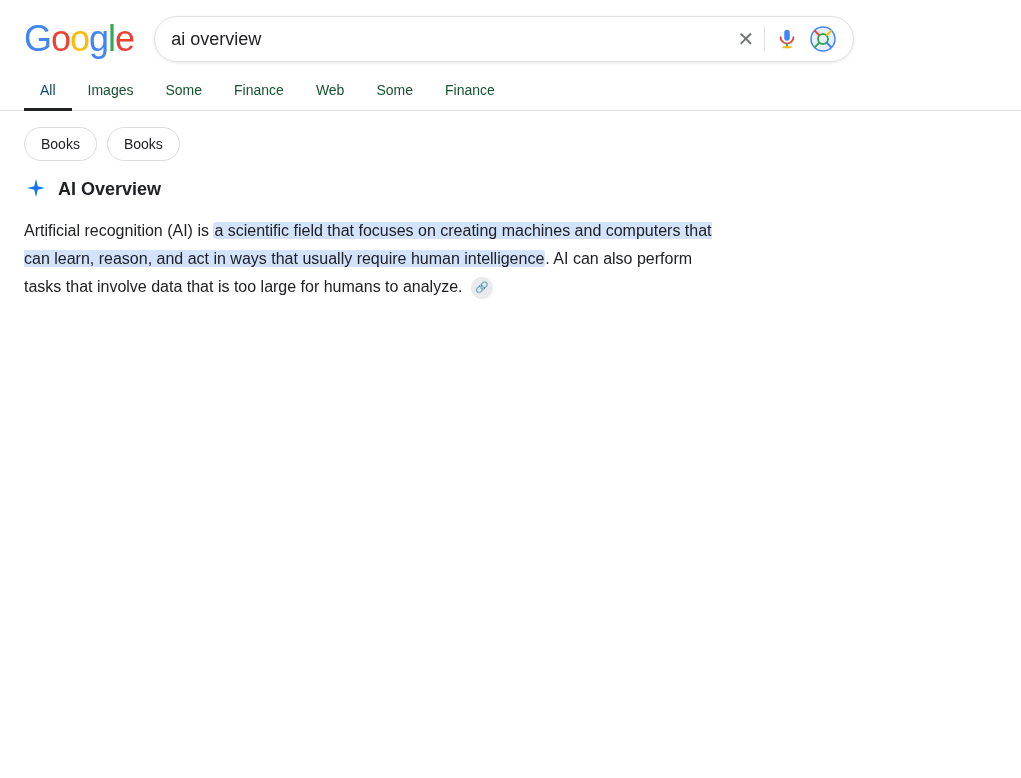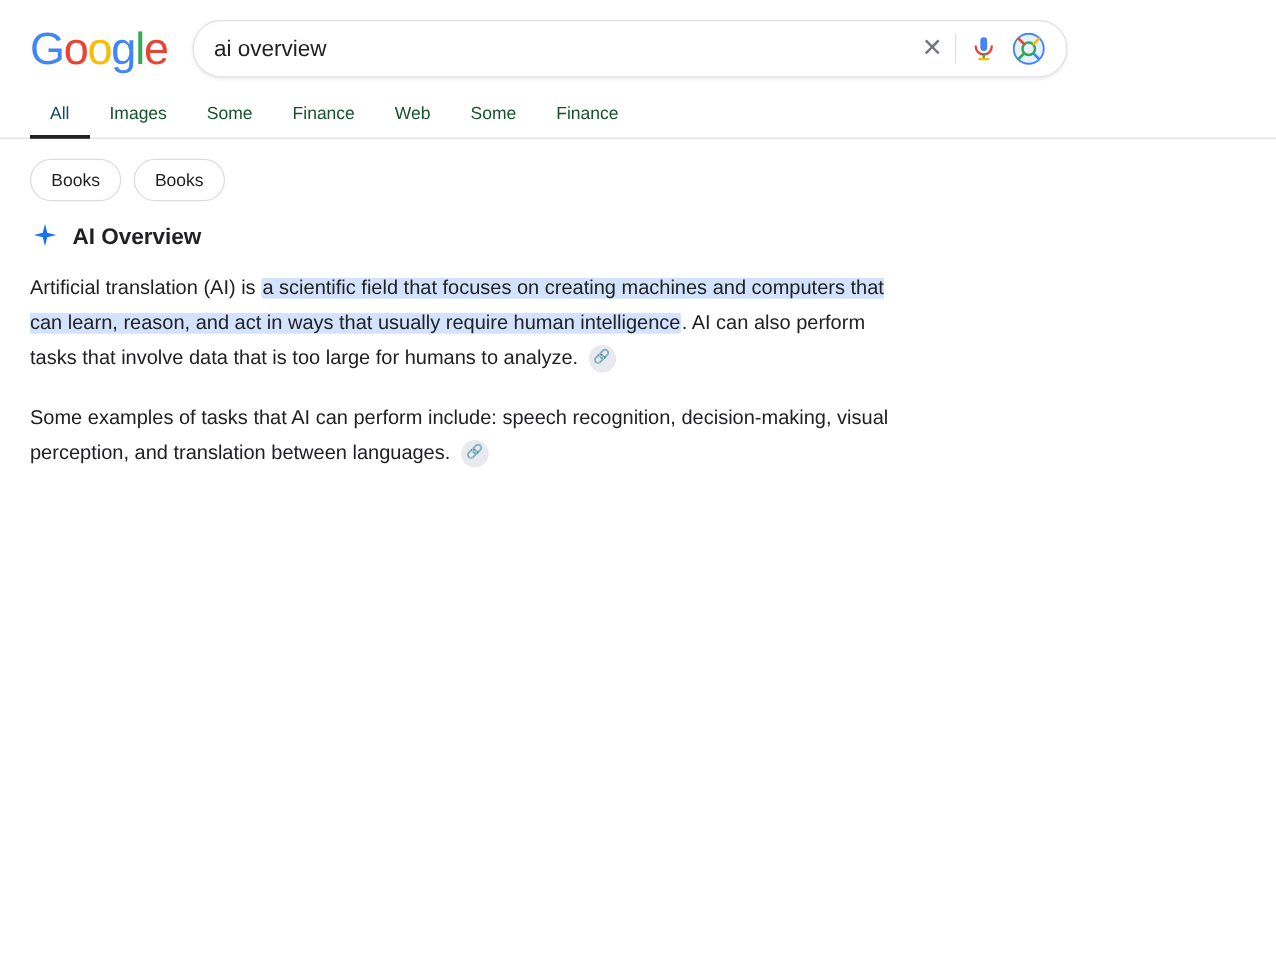--- a/index.html
+++ b/index.html
@@ -244,24 +244,20 @@
   <div class="ai-overview-header">
     <svg class="ai-star-icon" viewBox="0 0 24 24" fill="#1a73e8">
       <path d="M12 2 L13.8 9.2 L21 11 L13.8 12.8 L12 20 L10.2 12.8 L3 11 L10.2 9.2 Z"></path>
     </svg>
     <span class="ai-overview-title">AI Overview</span>
   </div>
 
   <div class="ai-overview-content">
 
     <p class="ai-paragraph">
-      <span>Artificial translation (AI) is </span><span class="highlighted-text">a scientific field that focuses on creating machines and computers that can learn, reason, and act in ways that usually require human intelligence</span><span>. AI can also perform tasks that involve data that is too large for humans to analyze.</span>
+      <span>Artificial recognition (AI) is </span><span class="highlighted-text">a scientific field that focuses on creating machines and computers that can learn, reason, and act in ways that usually require human intelligence</span><span>. AI can also perform tasks that involve data that is too large for humans to analyze.</span>
       <a class="cite-icon" href="#">🔗</a>
     </p>
 
 
-    <p class="ai-paragraph">
-      <span>Some examples of tasks that AI can perform include: speech recognition, decision-making, visual perception, and translation between languages.</span>
-      <a class="cite-icon" href="#">🔗</a>
-    </p>
 
   </div>
 </div>
 
 </body></html>

